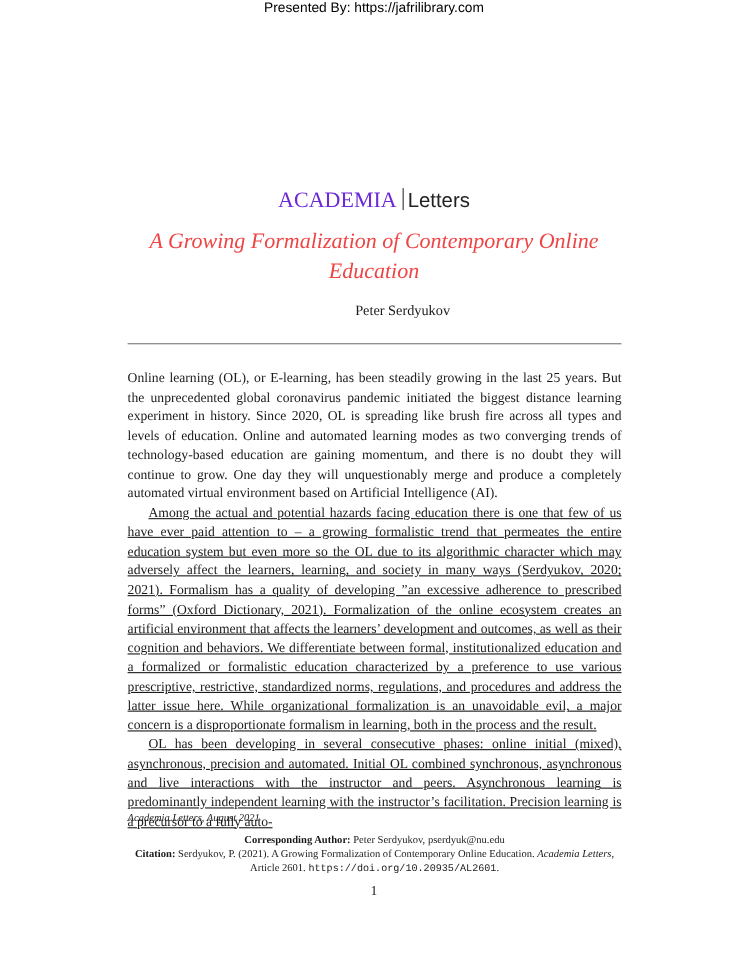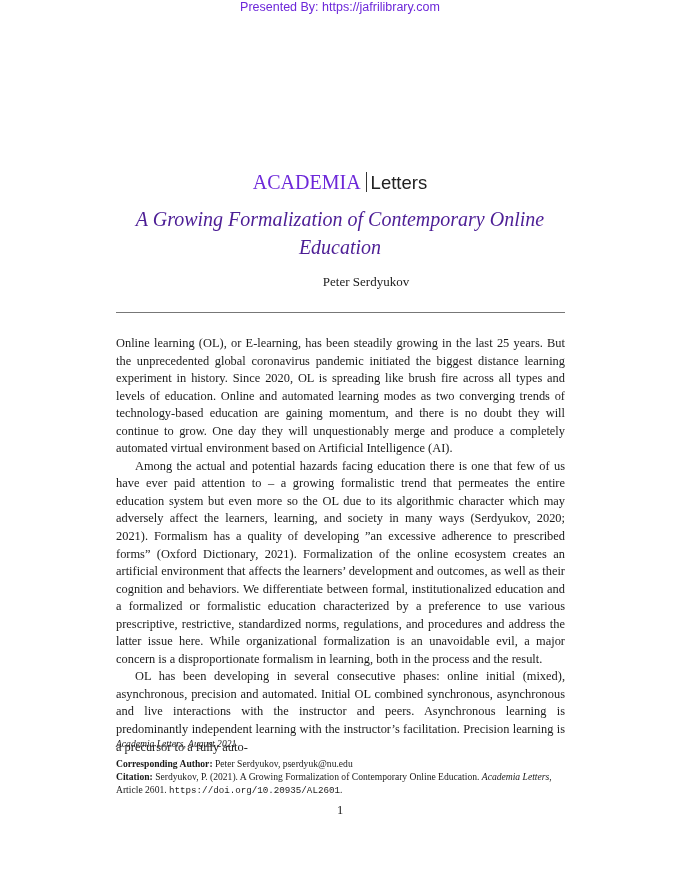--- a/index.html
+++ b/index.html
@@ -1,41 +1,41 @@
 <!DOCTYPE html>
 <html><head>
 <meta charset="utf-8">
 <style>
   html, body { margin: 0; padding: 0; background: #ffffff; }
   body { width: 680px; height: 880px; position: relative; overflow: hidden;
          font-family: "Liberation Serif", "DejaVu Serif", serif; color: #1a1a1a; }
   .watermark { position: absolute; top: 0; left: 0; width: 680px; text-align: center;
                font-family: "Liberation Sans", "DejaVu Sans", sans-serif; font-size: 12.5px;
-               color: #6d28d9; line-height: 14px; }
+               color: #000000; line-height: 14px; }
   .brand { position: absolute; top: 170px; left: 0; width: 680px; text-align: center;
            font-size: 20px; line-height: 24px; white-space: nowrap; }
   .brand .b1 { font-family: "Liberation Serif", serif; letter-spacing: 0px; color: #6d28d9; }
   .brand .sep { display: inline-block; width: 1px; height: 20px; background: #333;
                 vertical-align: -3px; margin: 0 4px 0 5px; }
   .brand .b2 { font-family: "Liberation Sans", "DejaVu Sans", sans-serif; font-weight: 300;
                font-size: 18.5px; color: #222; text-align: right; }
   .title { position: absolute; top: 205px; left: 120px; width: 440px; text-align: center;
-           font-style: italic; font-size: 20px; line-height: 28px; color: #4c1d95; }
+           font-style: italic; font-size: 20px; line-height: 28px; color: #ef4444; }
   .author { position: absolute; top: 274px; left: 0; width: 680px; text-align: center;
             font-size: 13px; line-height: 16px; padding-left: 26px; }
   .rule { position: absolute; top: 312px; left: 116px; width: 449px; height: 1px; background: #777; }
   .body { position: absolute; top: 335px; left: 116px; width: 449px; font-size: 12.4px;
           line-height: 17.55px; text-align: justify; }
   .body p { margin: 0; }
-  .body p.indent { text-indent: 19px; }
+  .body p.indent { text-indent: 19px; text-decoration: underline; }
   .footer-line { position: absolute; top: 738px; left: 116px; width: 449px; font-size: 9.6px;
                  line-height: 12px; display: flex; justify-content: flex-start; }
   .footer-line .left { font-style: italic; }
   .footer-line .right { margin-left: 40px; }
-  .meta { position: absolute; top: 758px; left: 116px; width: 449px; font-size: 9.6px; line-height: 12.8px; }
+  .meta { position: absolute; top: 758px; left: 116px; width: 449px; font-size: 9.6px; line-height: 12.8px; text-align: center; }
   .meta b { font-weight: bold; }
   .meta .mono { font-family: "Liberation Mono", "DejaVu Sans Mono", monospace; font-size: 9.2px; }
   .pagenum { position: absolute; top: 803px; left: 0; width: 680px; text-align: center; font-size: 12.5px; }
 </style>
 </head>
 <body>
 
 <div class="watermark">Presented By: https://jafrilibrary.com</div>
 
 <div class="brand">

